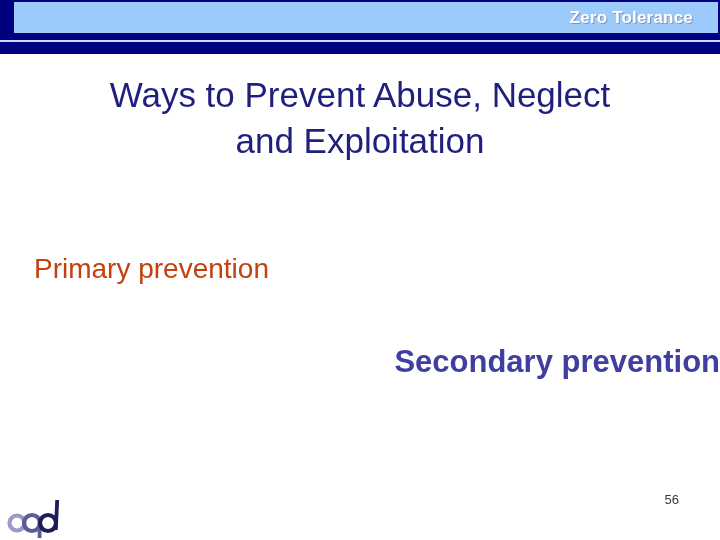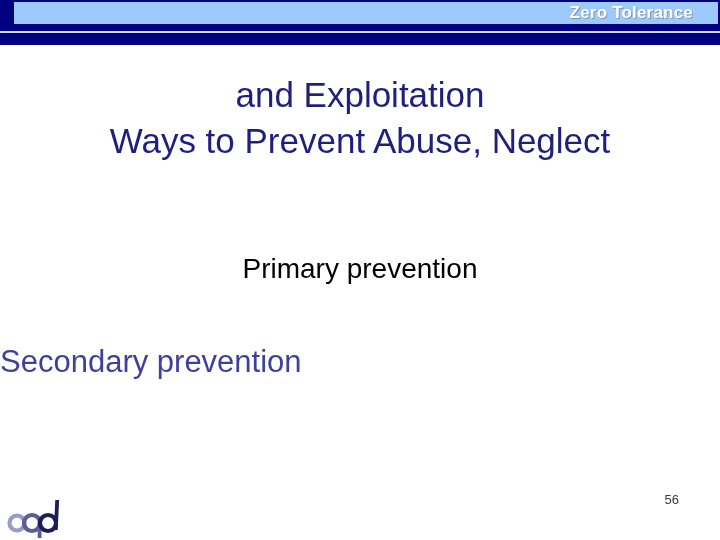--- a/index.html
+++ b/index.html
@@ -15,21 +15,21 @@
     background: #ffffff;
   }
 
   
   .header {
     position: absolute; top: 0; left: 0; right: 0;
     background: #000080;
     padding: 2px 2px 0 2px; 
   }
   .header-light-band {
-    height: 22px;
+    height: 31px;
     background: #9CCAFB;
     display: flex;
     align-items: center;
     justify-content: flex-end;
     padding-right: 25px;
     margin-left: 12px;
   }
   .header-title {
     color: #ffffff;
     font-size: 17px;
@@ -62,30 +62,32 @@
     line-height: 46px;
     font-weight: normal;
     letter-spacing: 0px;
   }
   .slide-title span { display: block; }
 
   
   .prevention-primary {
     position: absolute;
     top: 253px; left: 0; right: 0;
-    text-align: center;
-    color: #000000;
+    text-align: left;
+    color: #c2410c;
     font-size: 28px;
+    padding-left: 34px;
   }
   .prevention-secondary {
     position: absolute;
     top: 344px; left: 0; right: 0;
-    text-align: left;
+    text-align: right;
     color: #3F3FA0;
     font-size: 31px;
+    font-weight: bold;
   }
 
   
   .page-number {
     position: absolute;
     top: 492px; right: 41px;
     color: #3a3a3a;
     font-size: 13px;
   }
   .apd-logo {
@@ -102,22 +104,22 @@
   <header class="header">
     <div class="header-light-band">
       <span class="header-title">Zero Tolerance</span>
     </div>
     <div class="header-navy-band">
       <div class="header-accent-line"></div>
     </div>
   </header>
 
   <h1 class="slide-title">
+    <span>Ways to Prevent Abuse, Neglect</span>
     <span>and Exploitation</span>
-    <span>Ways to Prevent Abuse, Neglect</span>
   </h1>
 
   <div class="prevention-primary">Primary prevention</div>
 
   <div class="prevention-secondary">Secondary prevention</div>
 
   <svg class="apd-logo" viewBox="0 0 58 42" xmlns="http://www.w3.org/2000/svg" aria-hidden="true">
 
     <circle cx="11" cy="26" r="7.5" fill="none" stroke="#9A9AC8" stroke-width="4.2"></circle>
     <line x1="17" y1="28" x2="19.5" y2="32.5" stroke="#9A9AC8" stroke-width="3.4"></line>

